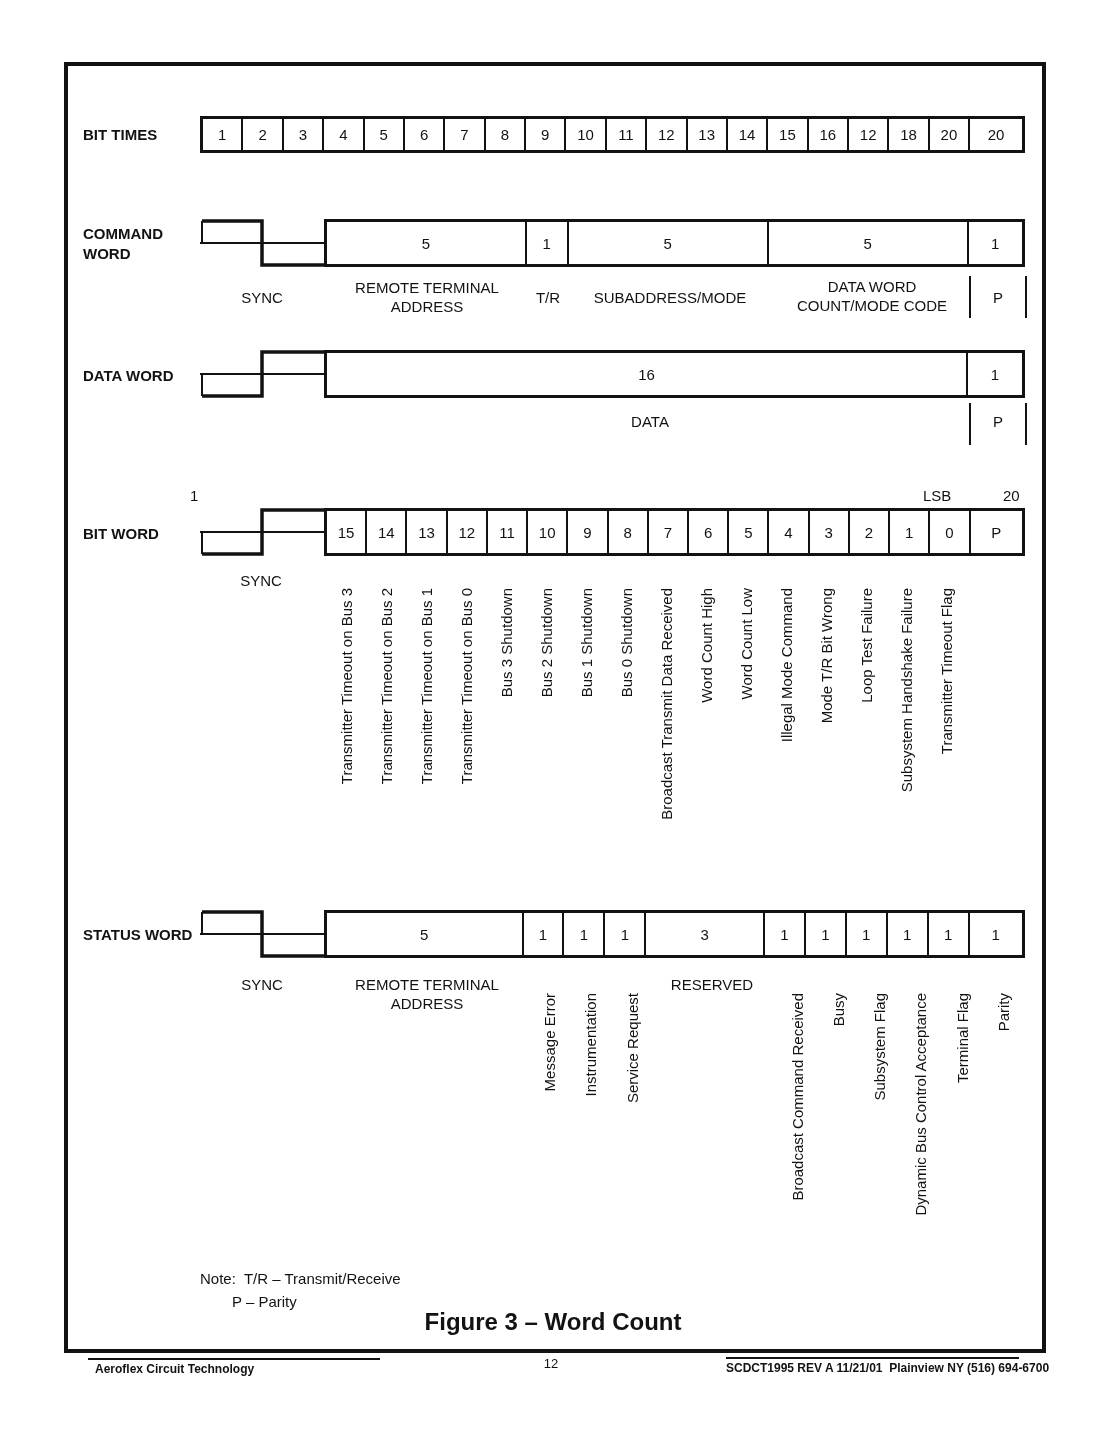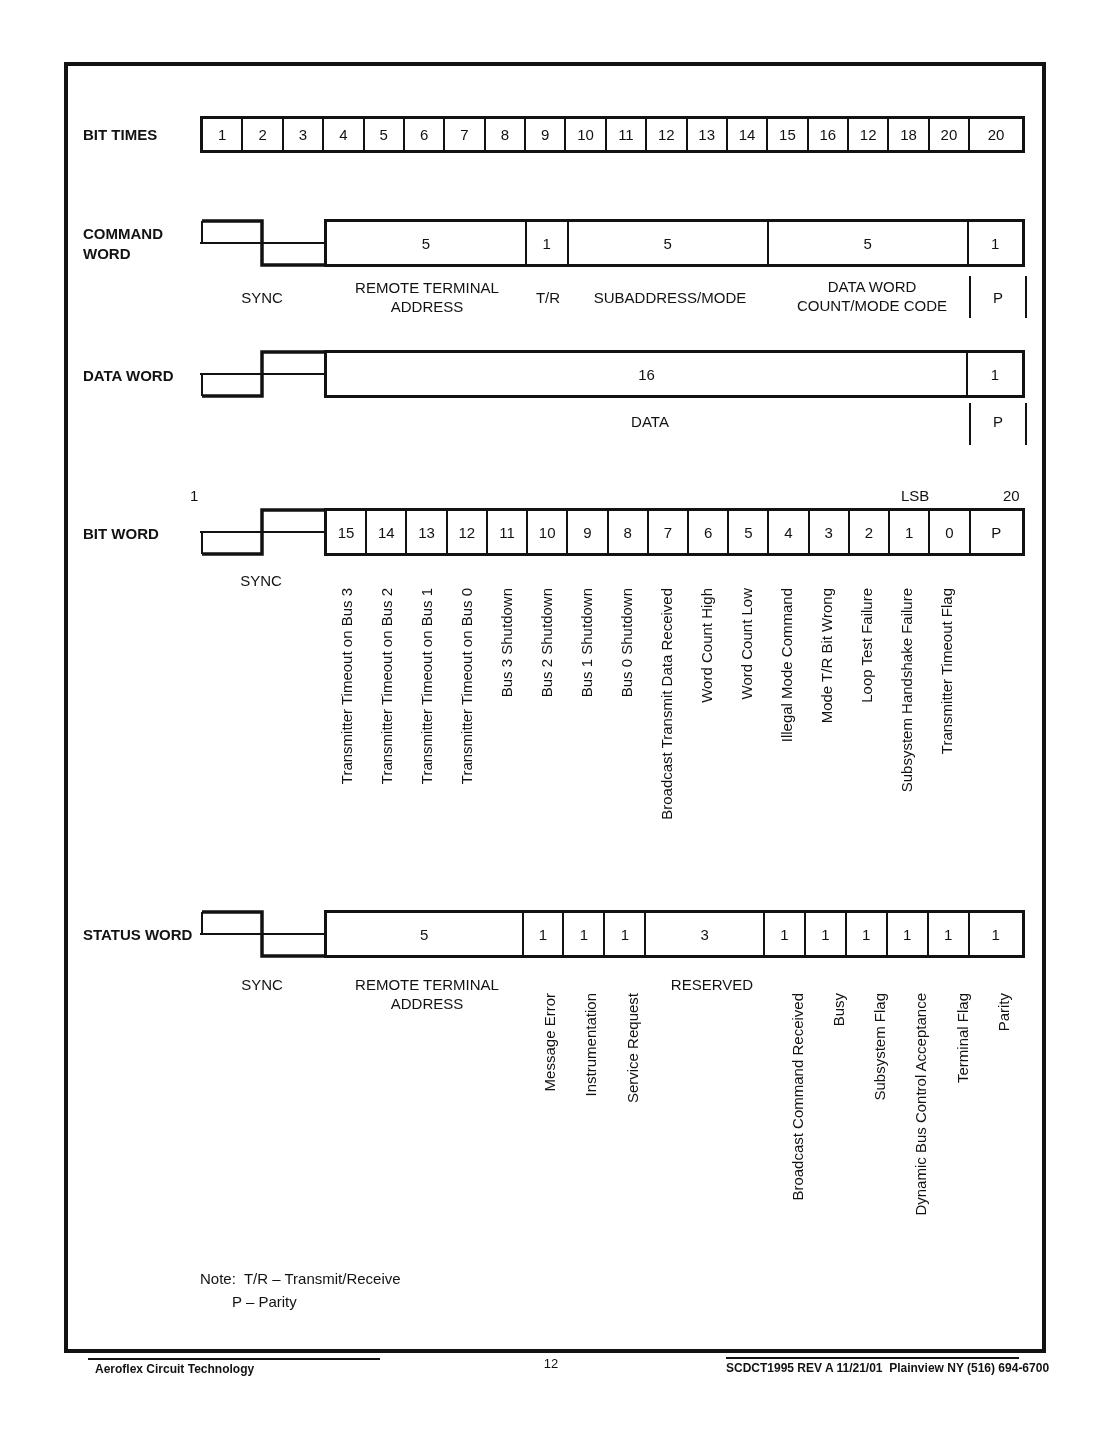--- a/index.html
+++ b/index.html
@@ -126,21 +126,21 @@
   <div class="cell" style="flex: 16 0 0px;">16</div>
       <div class="cell" style="flex: 1.35 0 0px;">1</div>
     </div>
   <div class="sub" style="left:650px;top:412px;">DATA</div>
   <div class="sub" style="left:998px;top:412px;">P</div>
   <div class="tick" style="left:969px;top:403px;"></div>
   <div class="tick" style="left:1025px;top:403px;"></div>
 
   
   <div class="annot" style="left:190px;top:487px;">1</div>
-  <div class="annot" style="left:901px;top:487px;">LSB</div>
+  <div class="annot" style="left:923px;top:487px;">LSB</div>
   <div class="annot" style="left:1003px;top:487px;">20</div>
   <div class="wlabel" style="top:524px;">BIT WORD</div>
   <svg class="sync" style="top:508px;" viewBox="0 0 124 48" preserveAspectRatio="none" data-sync="low-high">
     <g class="hl">
         <path class="thin" d="M0 24 H124"></path>
         <path class="thin" d="M2 2 V24"></path>
         <path class="wave" d="M2 2 H62 V46 H124"></path>
       </g>
     <g class="lh">
         <path class="thin" d="M0 24 H124"></path>
@@ -207,20 +207,21 @@
     <div>ADDRESS</div>
   </div>
   <div class="sub" style="left:712px;top:975px;">RESERVED</div>
   <div style="display:contents;">
     
   <div class="vlabel status-vlabel" style="left: 541.125px;">Message Error</div><div class="vlabel status-vlabel" style="left: 582.375px;">Instrumentation</div><div class="vlabel status-vlabel" style="left: 623.625px;">Service Request</div><div class="vlabel status-vlabel" style="left: 788.625px;">Broadcast Command Received</div><div class="vlabel status-vlabel" style="left: 829.875px;">Busy</div><div class="vlabel status-vlabel" style="left: 871.125px;">Subsystem Flag</div><div class="vlabel status-vlabel" style="left: 912.375px;">Dynamic Bus Control Acceptance</div><div class="vlabel status-vlabel" style="left: 953.625px;">Terminal Flag</div><div class="vlabel status-vlabel" style="left: 994.875px;">Parity</div></div>
 
   
   <div class="note" style="left:185px;top:1267px;">Note:  T/R – Transmit/Receive</div>
   <div class="note" style="left:217px;top:1290px;">P – Parity</div>
+  <div class="fig-title">Figure 3 – Word Count</div>
 
   
   <div class="rule" style="left:88px;top:1358px;width:292px;"></div>
   <div class="foot" style="left:95px;top:1362px;">Aeroflex Circuit Technology</div>
   <div class="foot" style="left:551px;top:1356px;transform:translateX(-50%);font-weight:normal;font-size:13px;">12</div>
   <div class="rule" style="left:726px;top:1357px;width:293px;"></div>
   <div class="foot" style="left:726px;top:1361px;width:293px;text-align:right;">SCDCT1995 REV A 11/21/01  Plainview NY (516) 694-6700</div>
 </div>
 
 </body></html>

